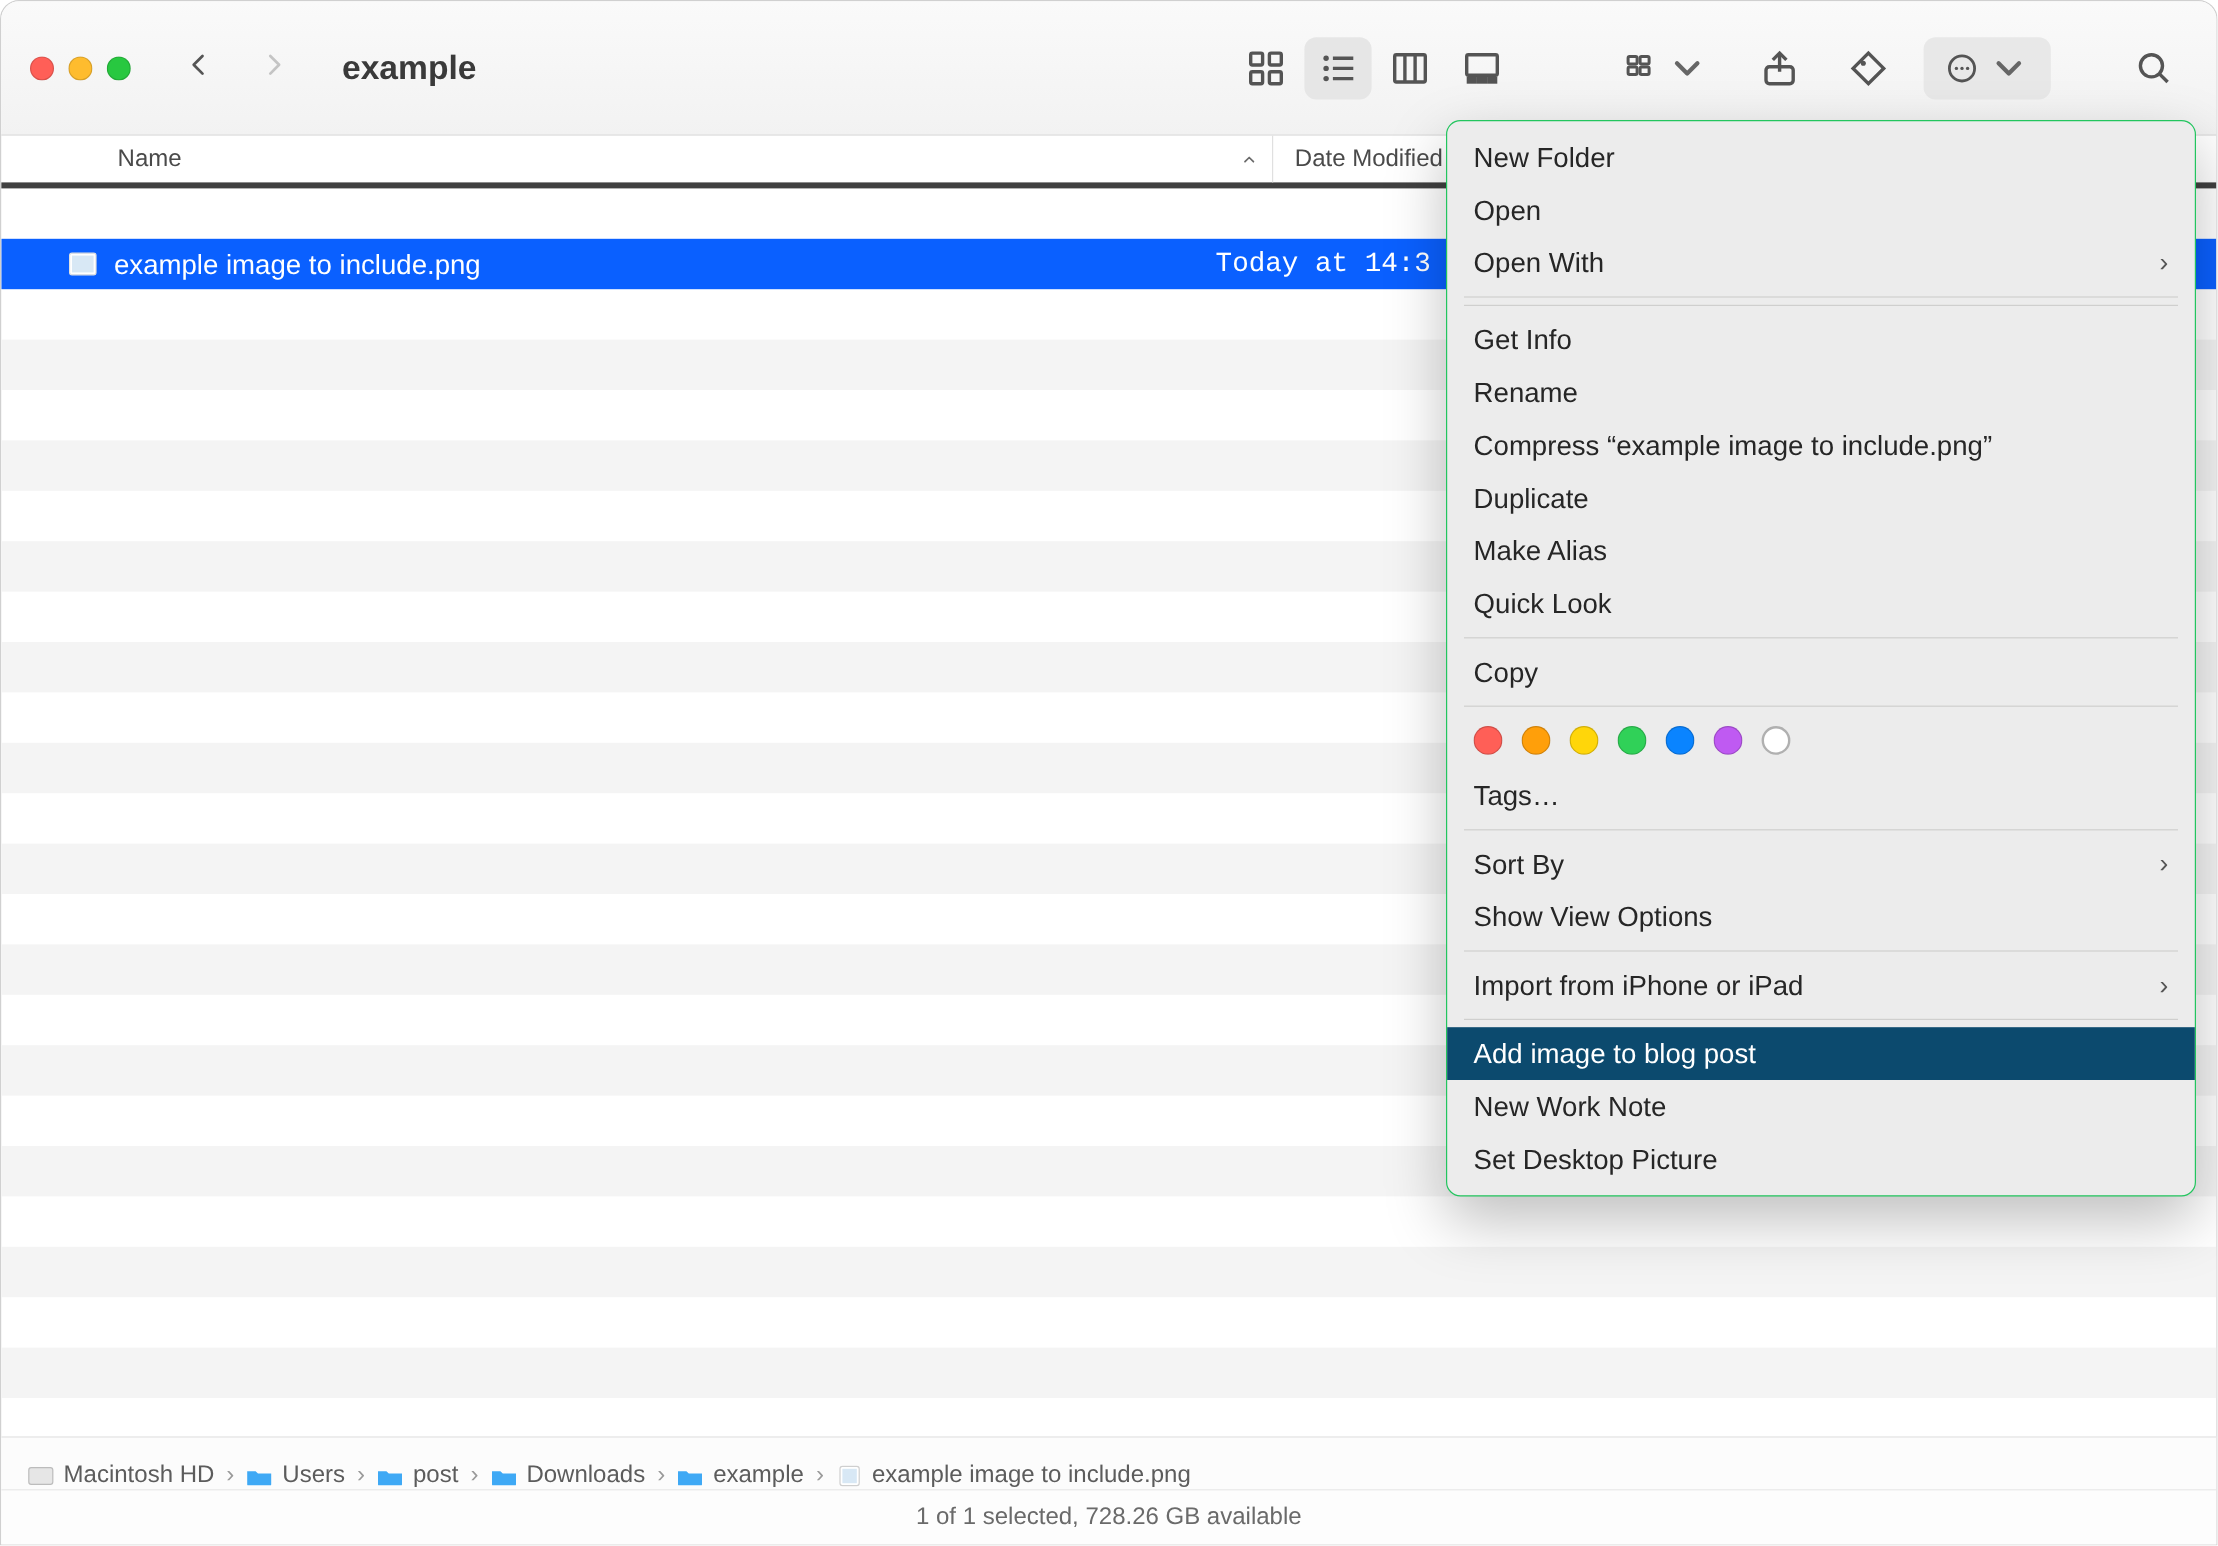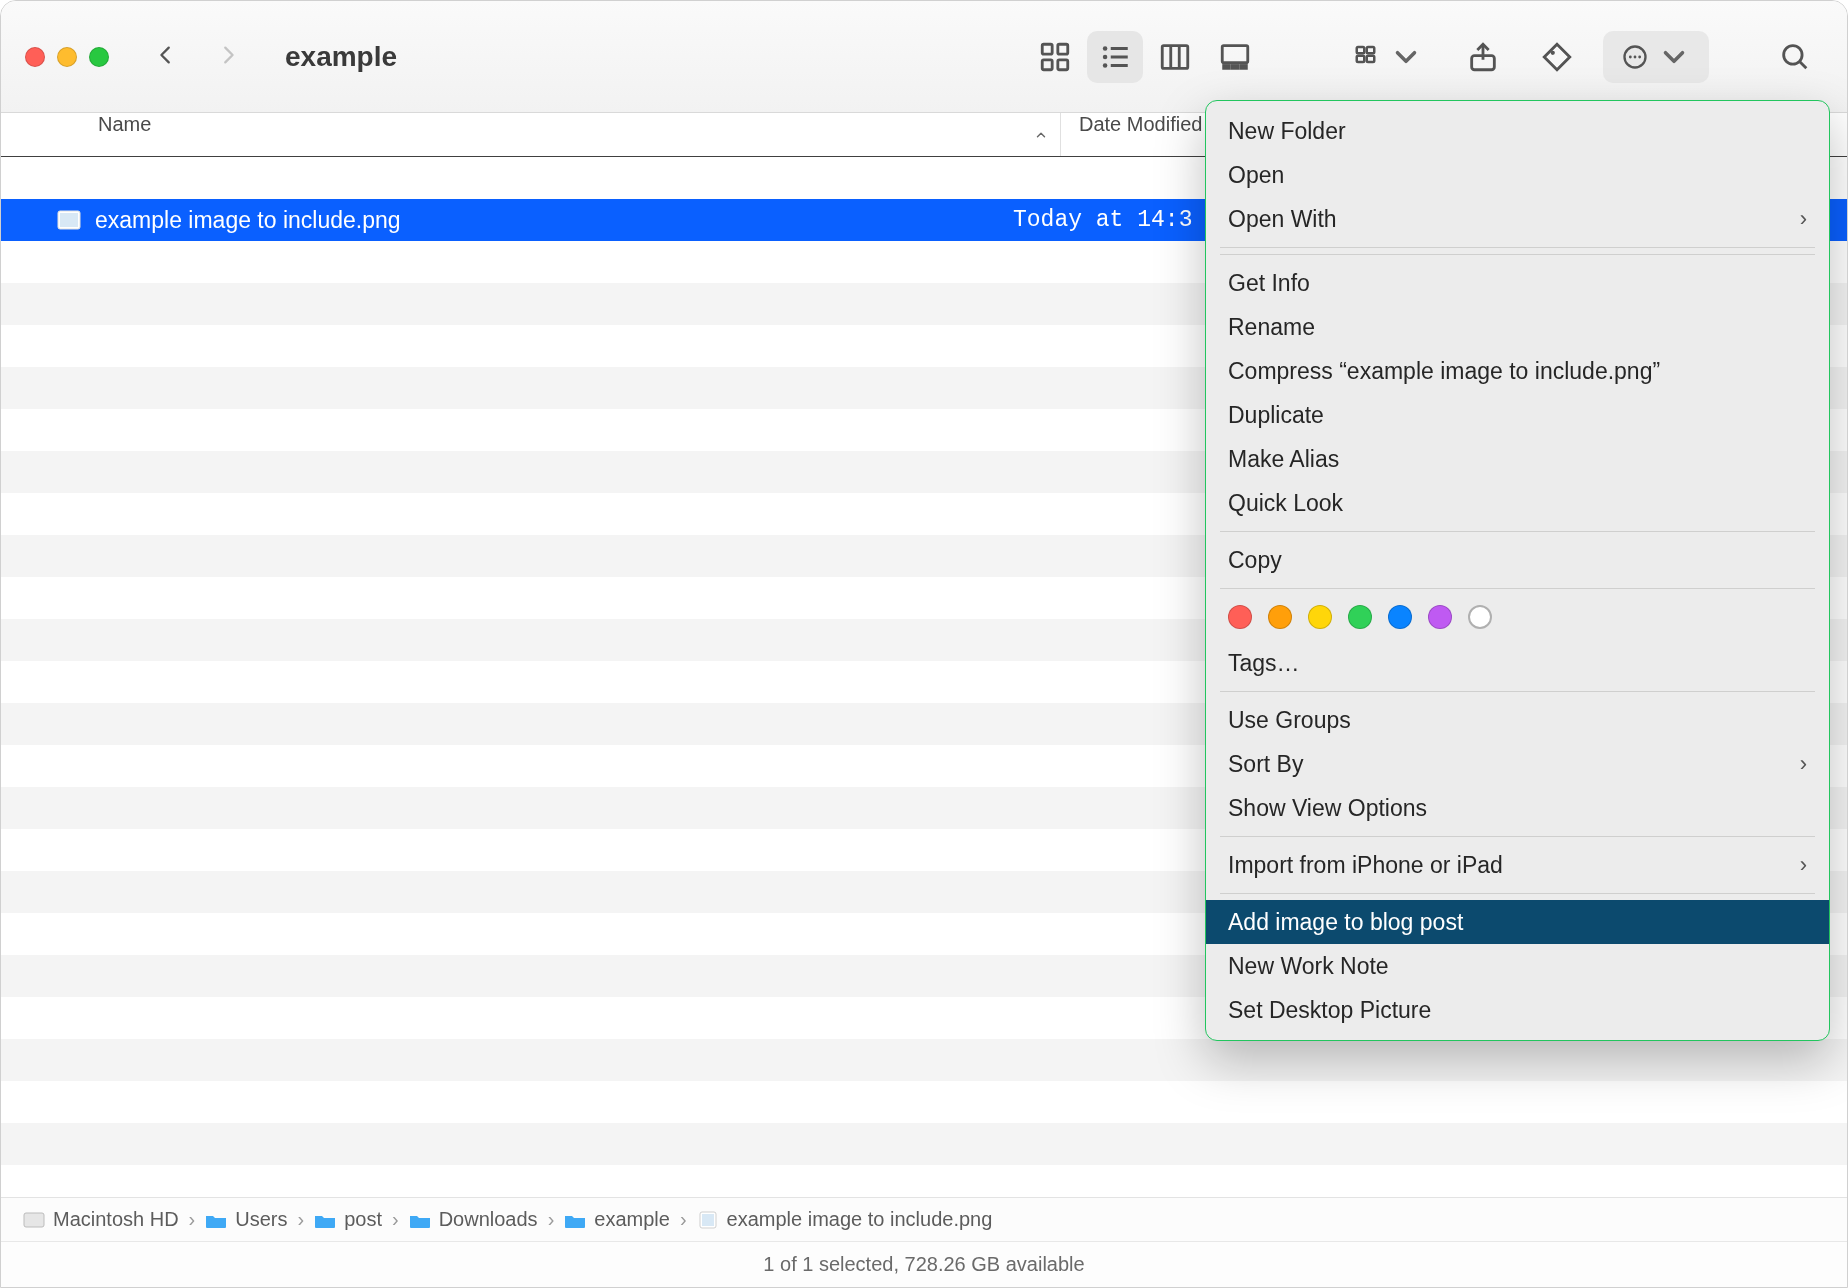--- a/index.html
+++ b/index.html
@@ -37,44 +37,44 @@
   .tb-group { display: flex; gap: 4px; align-items: center; }
   .tb-btn.active { background: #e6e6e6; }
   .tb-btn svg { width: 34px; height: 34px; stroke: currentColor; fill: none; stroke-width: 2; }
   .tb-btn.pair { width: auto; padding: 0 14px; gap: 6px; }
   .tb-btn.highlight { background: #e8e8e8; width: auto; padding: 0 18px; gap: 8px; }
   .chev-down { width: 16px; height: 16px; }
   .search-btn { margin-left: 40px; }
   
   .col-headers {
     height: 44px;
-    border-bottom: 1px solid #404040;
+    border-bottom: 5px solid #404040;
     display: flex;
-    align-items: flex-start;
+    align-items: center;
     font-size: 20px;
     color: #4a4a4a;
   }
   .col-headers .col-name { width: 1020px; padding-left: 97px; font-weight: 500; display:flex; align-items:center; gap:8px;}
   .col-headers .sort-col { width: 40px; display:flex; justify-content:center; border-right: 1px solid #e0e0e0; height: 100%; align-items:center;}
   .col-headers .col-date { padding-left: 18px; font-weight: 400;}
   
   .rows { position: relative; height: 1020px; overflow: hidden; }
   .row { height: 42px; display: flex; align-items: center; }
   .row.stripe { background: #f4f4f4; }
   .row.selected { background: #0a60ff; color: #fff; }
   .row .indent { width: 54px; }
   .row .icon { width: 28px; height: 24px; margin-right: 12px; display:flex;align-items:center;justify-content:center;}
   .row .fname { font-size: 23px; flex: 0 0 900px; }
   .row .date { font-size: 23px; padding-left: 18px; font-family: Liberation Mono, monospace; }
   
   .pathbar {
     position: absolute; left:0; right:0; bottom: 46px;
     height: 44px;
     border-top: 1px solid #e3e3e3;
-    display: flex; align-items: center;
+    display: flex; align-items: flex-end;
     padding: 0 22px;
     gap: 10px;
     font-size: 20px;
     color: #5c5c5c;
     background: #fcfcfc;
   }
   .pathbar .crumb { display: flex; align-items: center; gap: 8px; }
   .pathbar .sep { color: #9a9a9a; }
   .pathbar .ficon { width: 22px; height: 18px; display:flex; align-items:center; justify-content:center; }
   
@@ -309,23 +309,20 @@
       <div class="tagdot" style="background:#30d158"></div>
       <div class="tagdot" style="background:#0a84ff"></div>
       <div class="tagdot" style="background:#bf5af2"></div>
       <div class="tagdot none"></div>
     </div>
     <div class="item">
         <span>Tags…</span>
       </div>
     <hr>
     <div class="item">
-        <span>Use Groups</span>
-      </div>
-    <div class="item">
         <span>Sort By</span>
         <span class="arrow">›</span>
       </div>
     <div class="item">
         <span>Show View Options</span>
       </div>
     <hr>
     <div class="item">
         <span>Import from iPhone or iPad</span>
         <span class="arrow">›</span>

